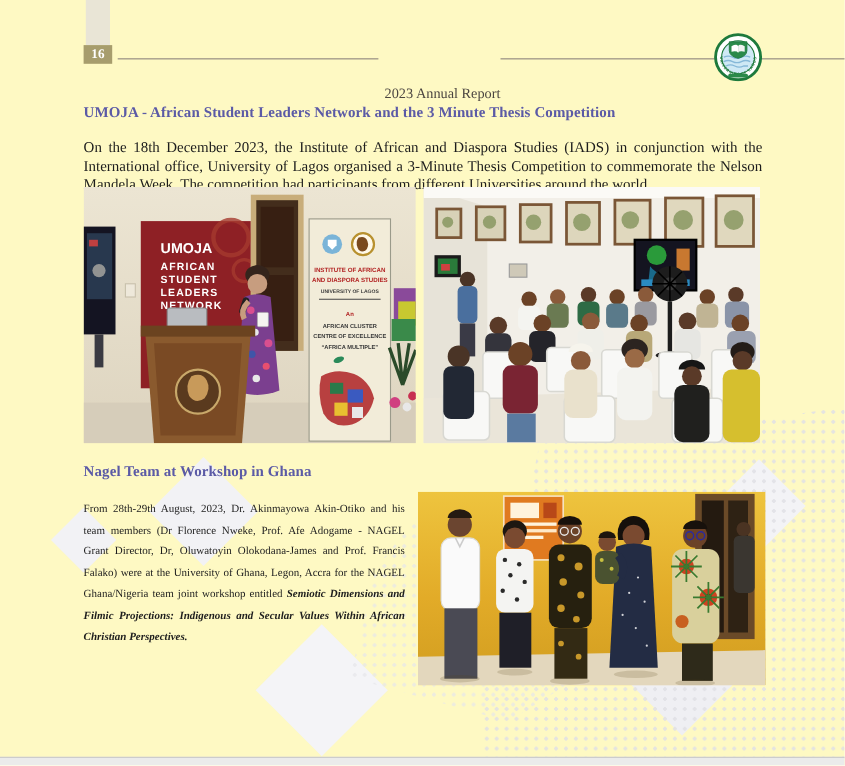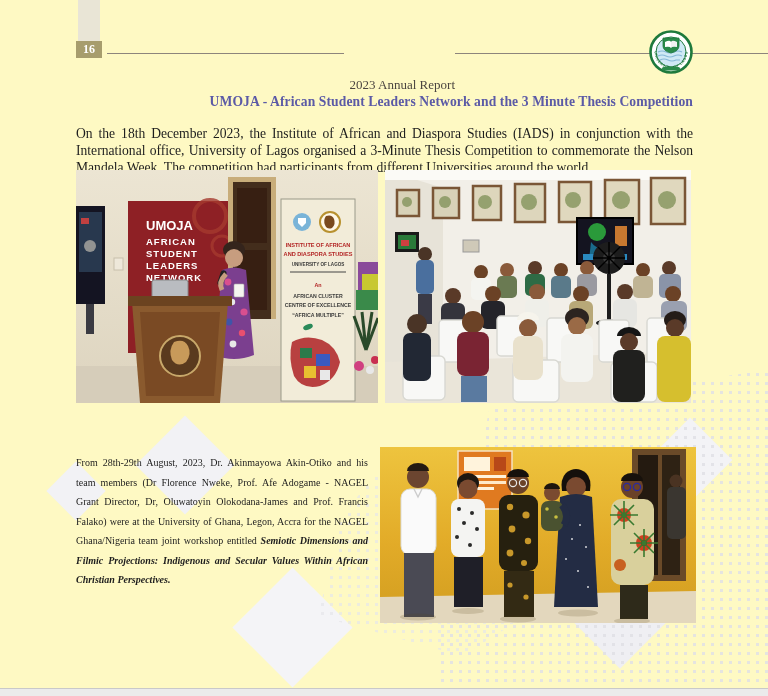--- a/index.html
+++ b/index.html
@@ -26,21 +26,21 @@
   .side-strip{position:absolute;left:78px;top:0;width:22px;height:41px;background:#e9e5d6;}
   .page-num{position:absolute;left:76px;top:41px;width:26px;height:17px;background:#a79d6d;
     color:#ffffff;font-weight:bold;font-size:12px;text-align:center;line-height:17px;}
   .rule{position:absolute;top:53px;height:1px;background:#8d857c;}
   .rule-left{left:107px;width:237px;}
   .rule-right{left:455px;width:313px;}
   .header-title{position:absolute;left:344px;top:45px;width:111px;text-align:right;
     font-size:13px;color:#4b4540;white-space:nowrap;margin-top:32px;}
   .logo{position:absolute;left:649px;top:30px;width:44px;height:44px;}
   
-  .h-purple{position:absolute;left:76px;width:617px;text-align:right;font-weight:bold;
+  .h-purple{position:absolute;left:76px;width:617px;text-align:left;font-weight:bold;
     font-size:13.6px;color:#5b5aa6;letter-spacing:.1px;}
   .h1{top:94px;}
   .h2{top:421px;}
   .para{position:absolute;text-align:justify;color:#1d1d1d;}
   .p1{left:76px;top:111px;width:617px;font-size:13.6px;line-height:17.2px;}
   .p2{left:76px;top:443px;width:292px;font-size:10px;line-height:19.5px;}
   .workshop-title{font-weight:bold;font-style:italic;}
   
   .photo{position:absolute;display:block;}
   .photo1{left:76px;top:170px;width:302px;height:233px;}
@@ -297,20 +297,21 @@
       <rect x="176" y="164" width="32" height="48" rx="8" fill="#f3f3ef"></rect>
       <path d="M232,166 a12,9 0 0 1 24,0 z" fill="#161616"></path>
         <circle cx="244" cy="172" r="9" fill="#5a3a28"></circle>
       <rect x="228" y="180" width="32" height="52" rx="8" fill="#20201e"></rect>
       <ellipse cx="290" cy="150" rx="11" ry="9" fill="#241c18"></ellipse>
         <circle cx="290" cy="158" r="9" fill="#5a3a28"></circle>
       <rect x="272" y="166" width="34" height="66" rx="8" fill="#d6bf2e"></rect>
     </g>
   </svg>
 
+  <div class="h-purple h2">Nagel Team at Workshop in Ghana</div>
   <p class="para p2"><span>From 28th-29th August, 2023, Dr. Akinmayowa Akin-Otiko and his team members (Dr Florence Nweke, Prof. Afe Adogame - NAGEL Grant Director, Dr, Oluwatoyin Olokodana-James and Prof. Francis Falako) were at the University of Ghana, Legon, Accra for the NAGEL Ghana/Nigeria team joint workshop entitled </span><span class="workshop-title">Semiotic Dimensions and Filmic Projections: Indigenous and Secular Values Within African Christian Perspectives.</span></p>
 
   <svg class="photo photo3" viewBox="0 0 316 176">
     <defs>
       <linearGradient id="wall3" x1="0" y1="0" x2="0" y2="1">
         <stop offset="0" stop-color="#eec43e"></stop>
           <stop offset=".55" stop-color="#e2ab28"></stop>
           <stop offset="1" stop-color="#d19d20"></stop>
       </linearGradient>
     </defs>

